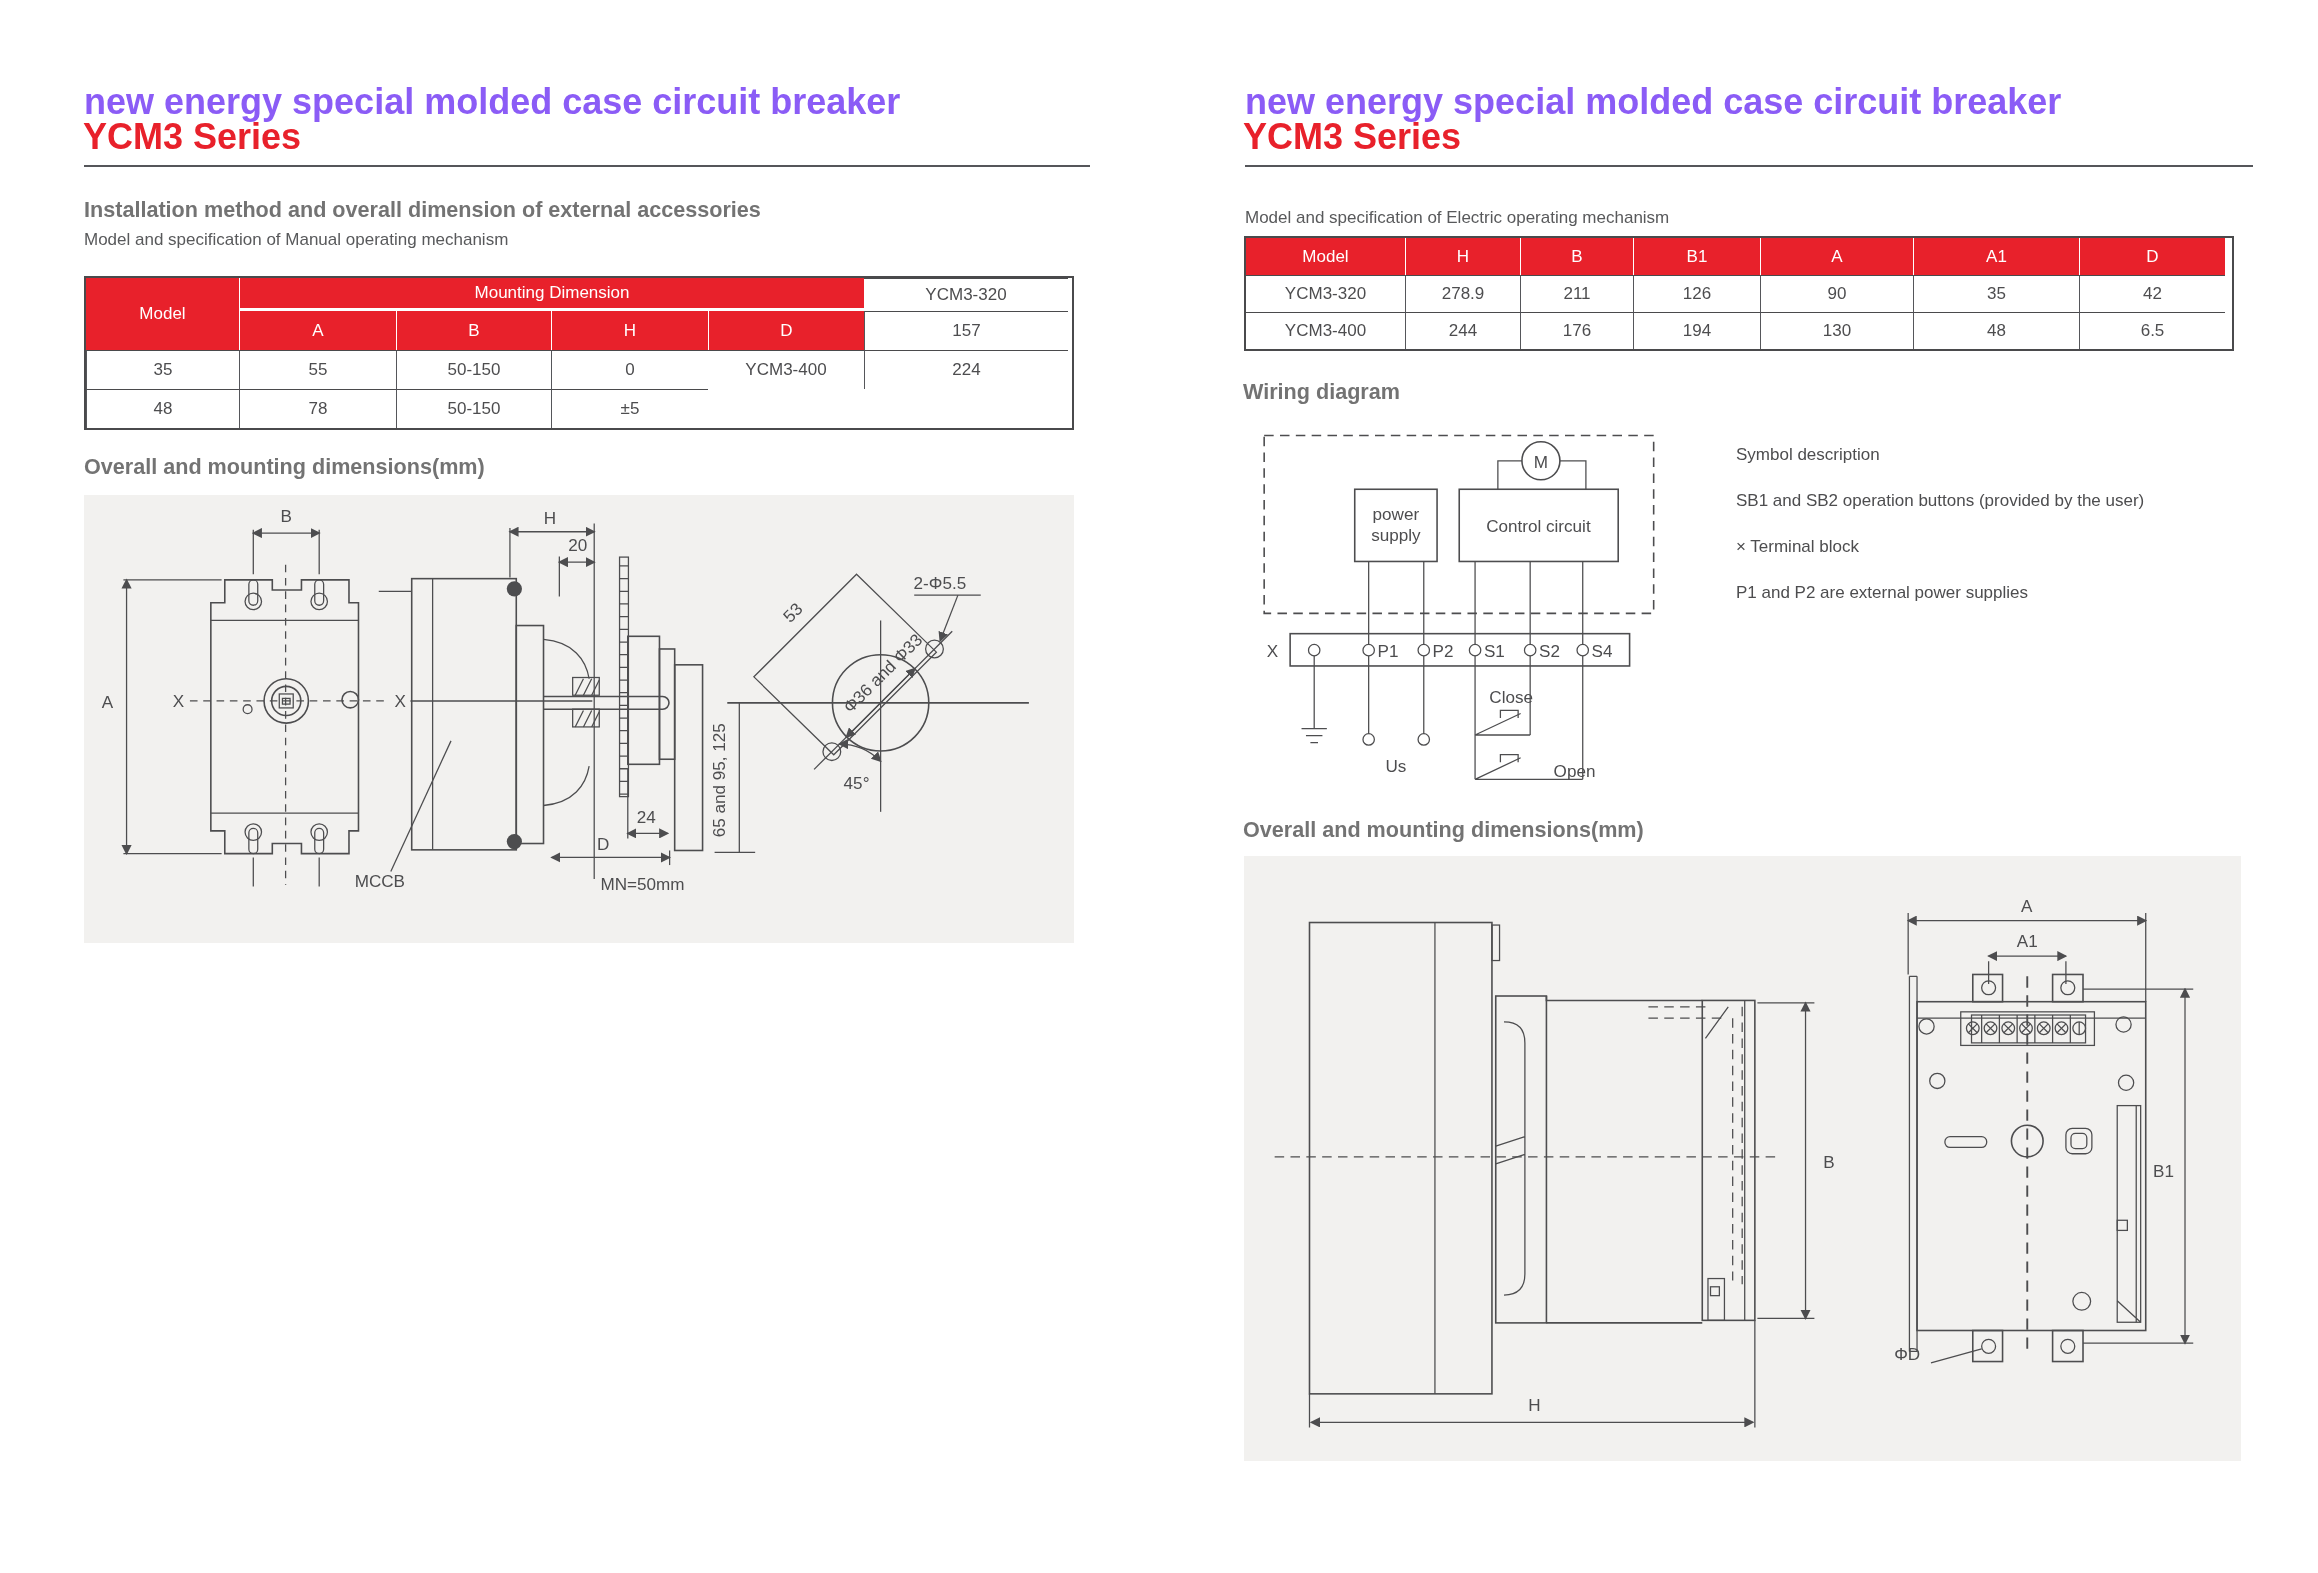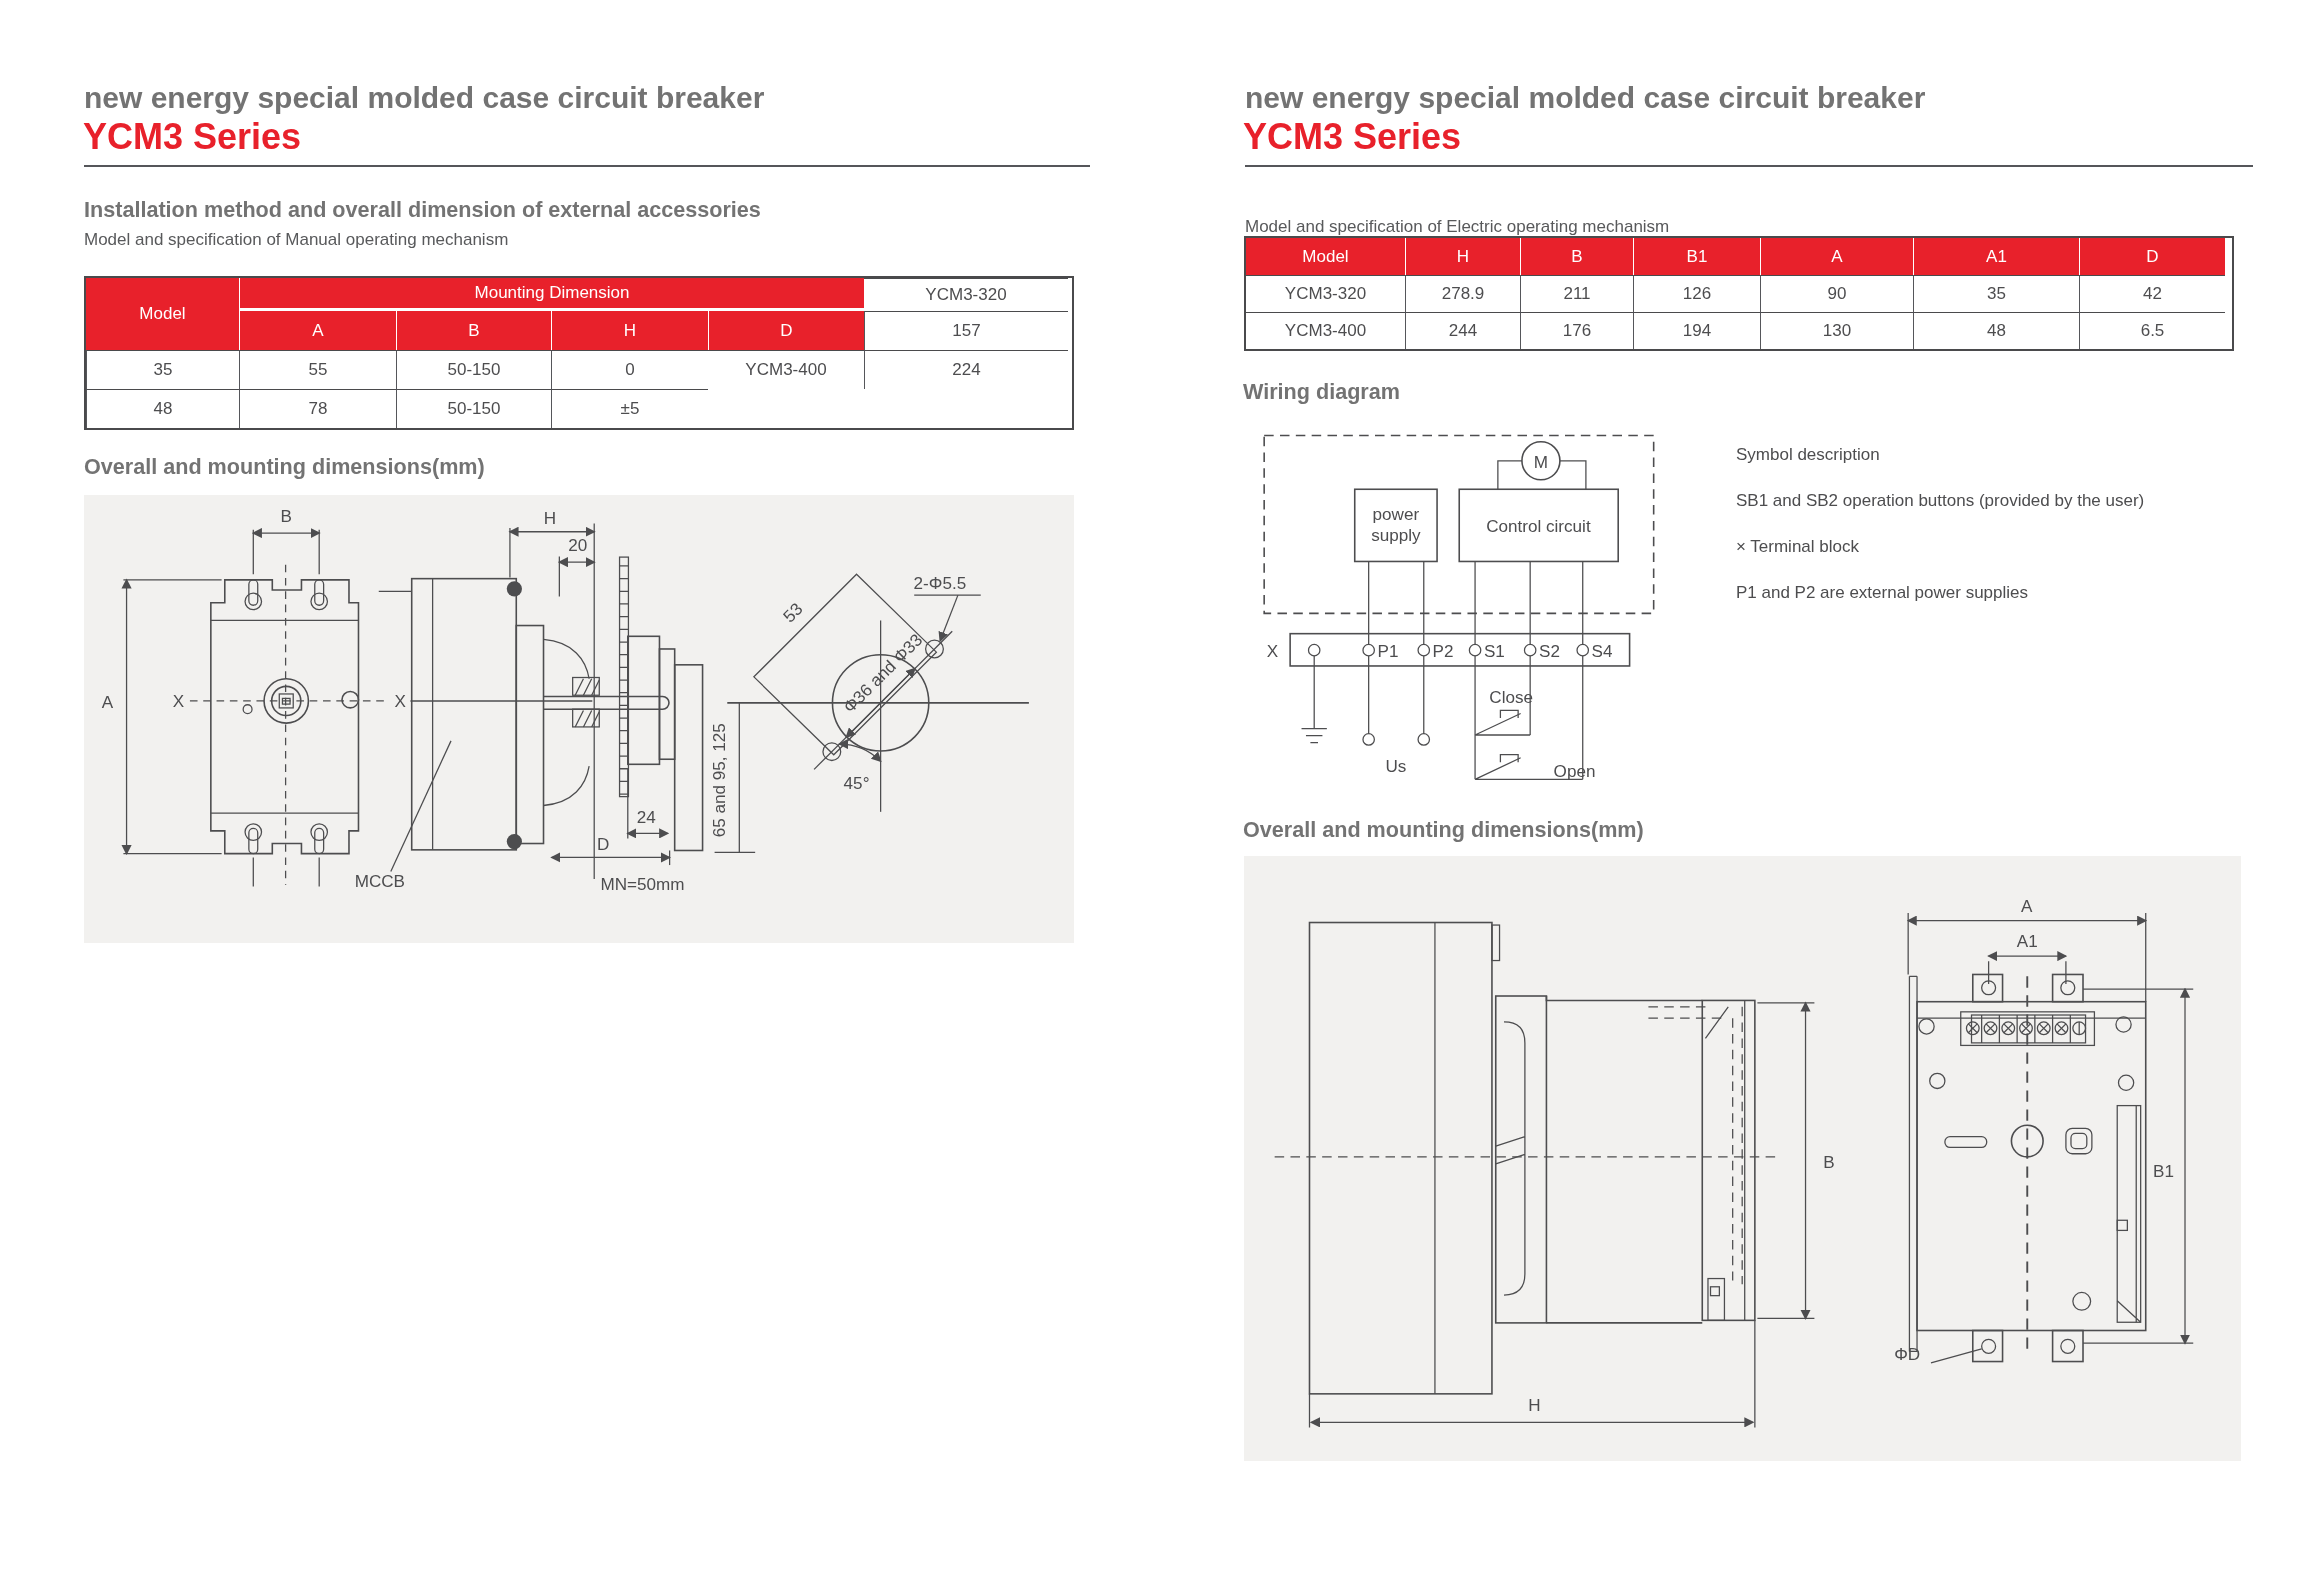--- a/index.html
+++ b/index.html
@@ -1,19 +1,19 @@
 <!DOCTYPE html>
 <html style="font-size:10px"><head>
 <meta charset="utf-8">
 <style>
   html,body{margin:0;padding:0;background:#fff;}
   .page{position:relative;width:2319px;height:1573px;background:#ffffff;
         font-family:"Liberation Sans",sans-serif;color:#4d4d4f;overflow:hidden;}
   .abs{position:absolute;}
-  .supertitle{font-size:30px;font-weight:700;color:#737373;white-space:nowrap;}
+  .supertitle{font-size:36px;font-weight:700;color:#8b5cf6;white-space:nowrap;}
   .bigtitle{font-size:36px;font-weight:700;color:#e8212b;white-space:nowrap;text-align:right;}
   .rule{height:1.9px;background:#55565a;}
   .h3{font-size:21.6px;font-weight:700;color:#737373;white-space:nowrap;}
   .sub{font-size:17px;color:#58595b;white-space:nowrap;}
   .panel{background:#f2f1ef;}
   
   .tbl{display:grid;border:2.5px solid #4a4a4c;background:#fff;box-sizing:border-box;}
   .tbl1{grid-template-columns:153px 157px 155px 157px 156px 204px;
         grid-template-rows:33px 39px 39px 39px;}
   .tbl2{grid-template-columns:159px 115px 113px 127px 153px 166px 146px;
@@ -174,21 +174,21 @@
       <path class="ln thin" d="M1512,938 L1484,1010" marker-end="url(#ah1)"></path>
       <path class="ln thin" d="M1325,1173 A92,92 0 0 1 1390,1200" marker-start="url(#ah1)" marker-end="url(#ah1)"></path>
       <text x="1352" y="1244" text-anchor="middle">45°</text>
     </g>
   </svg>
 
   <div class="abs supertitle" style="left:1245px;top:81px;">new energy special molded case circuit breaker</div>
   <div class="abs bigtitle" style="left:1243px;top:116px;">YCM3 Series</div>
   <div class="abs rule" style="left:1245px;top:165px;width:1008px;"></div>
 
-  <div class="abs sub" style="left:1245px;top:217px;">Model and specification of Electric operating mechanism</div>
+  <div class="abs sub" style="left:1245px;top:208px;">Model and specification of Electric operating mechanism</div>
 
   <div class="abs tbl tbl2" style="left:1244px;top:236px;width:990px;">
     <div class="hc">Model</div>
     <div class="hc sep">H</div>
     <div class="hc sep">B</div>
     <div class="hc sep">B1</div>
     <div class="hc sep">A</div>
     <div class="hc sep">A1</div>
     <div class="hc sep">D</div>
 

